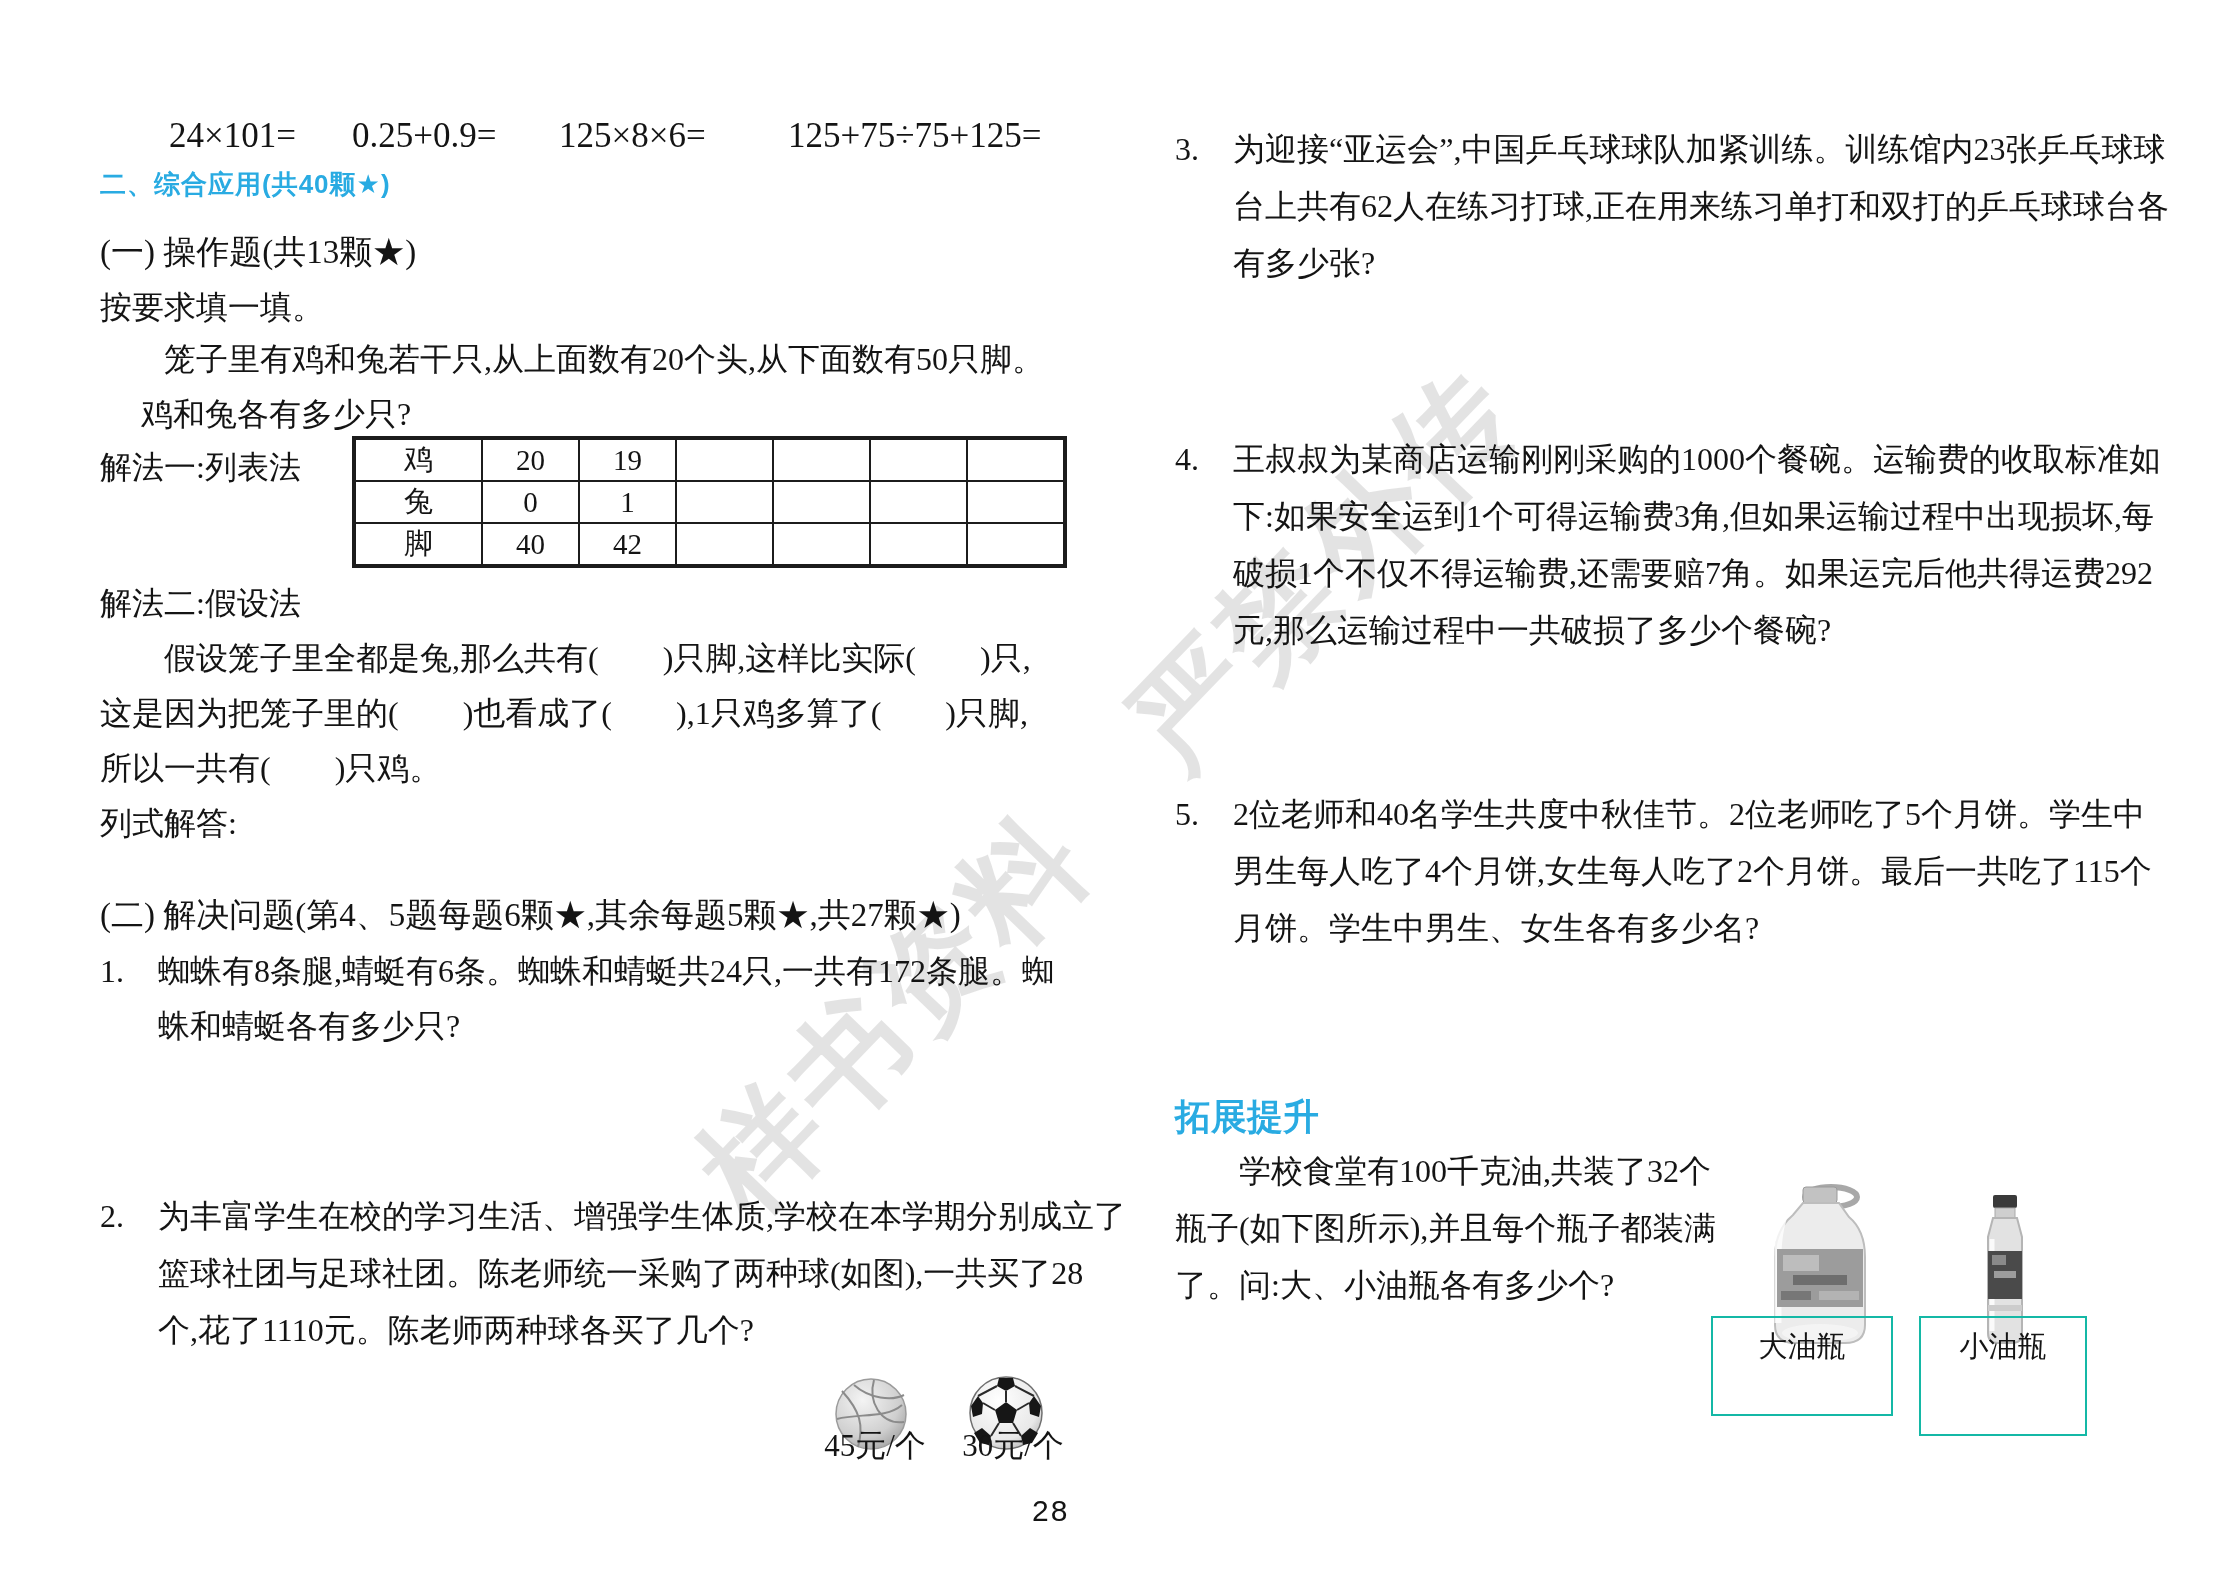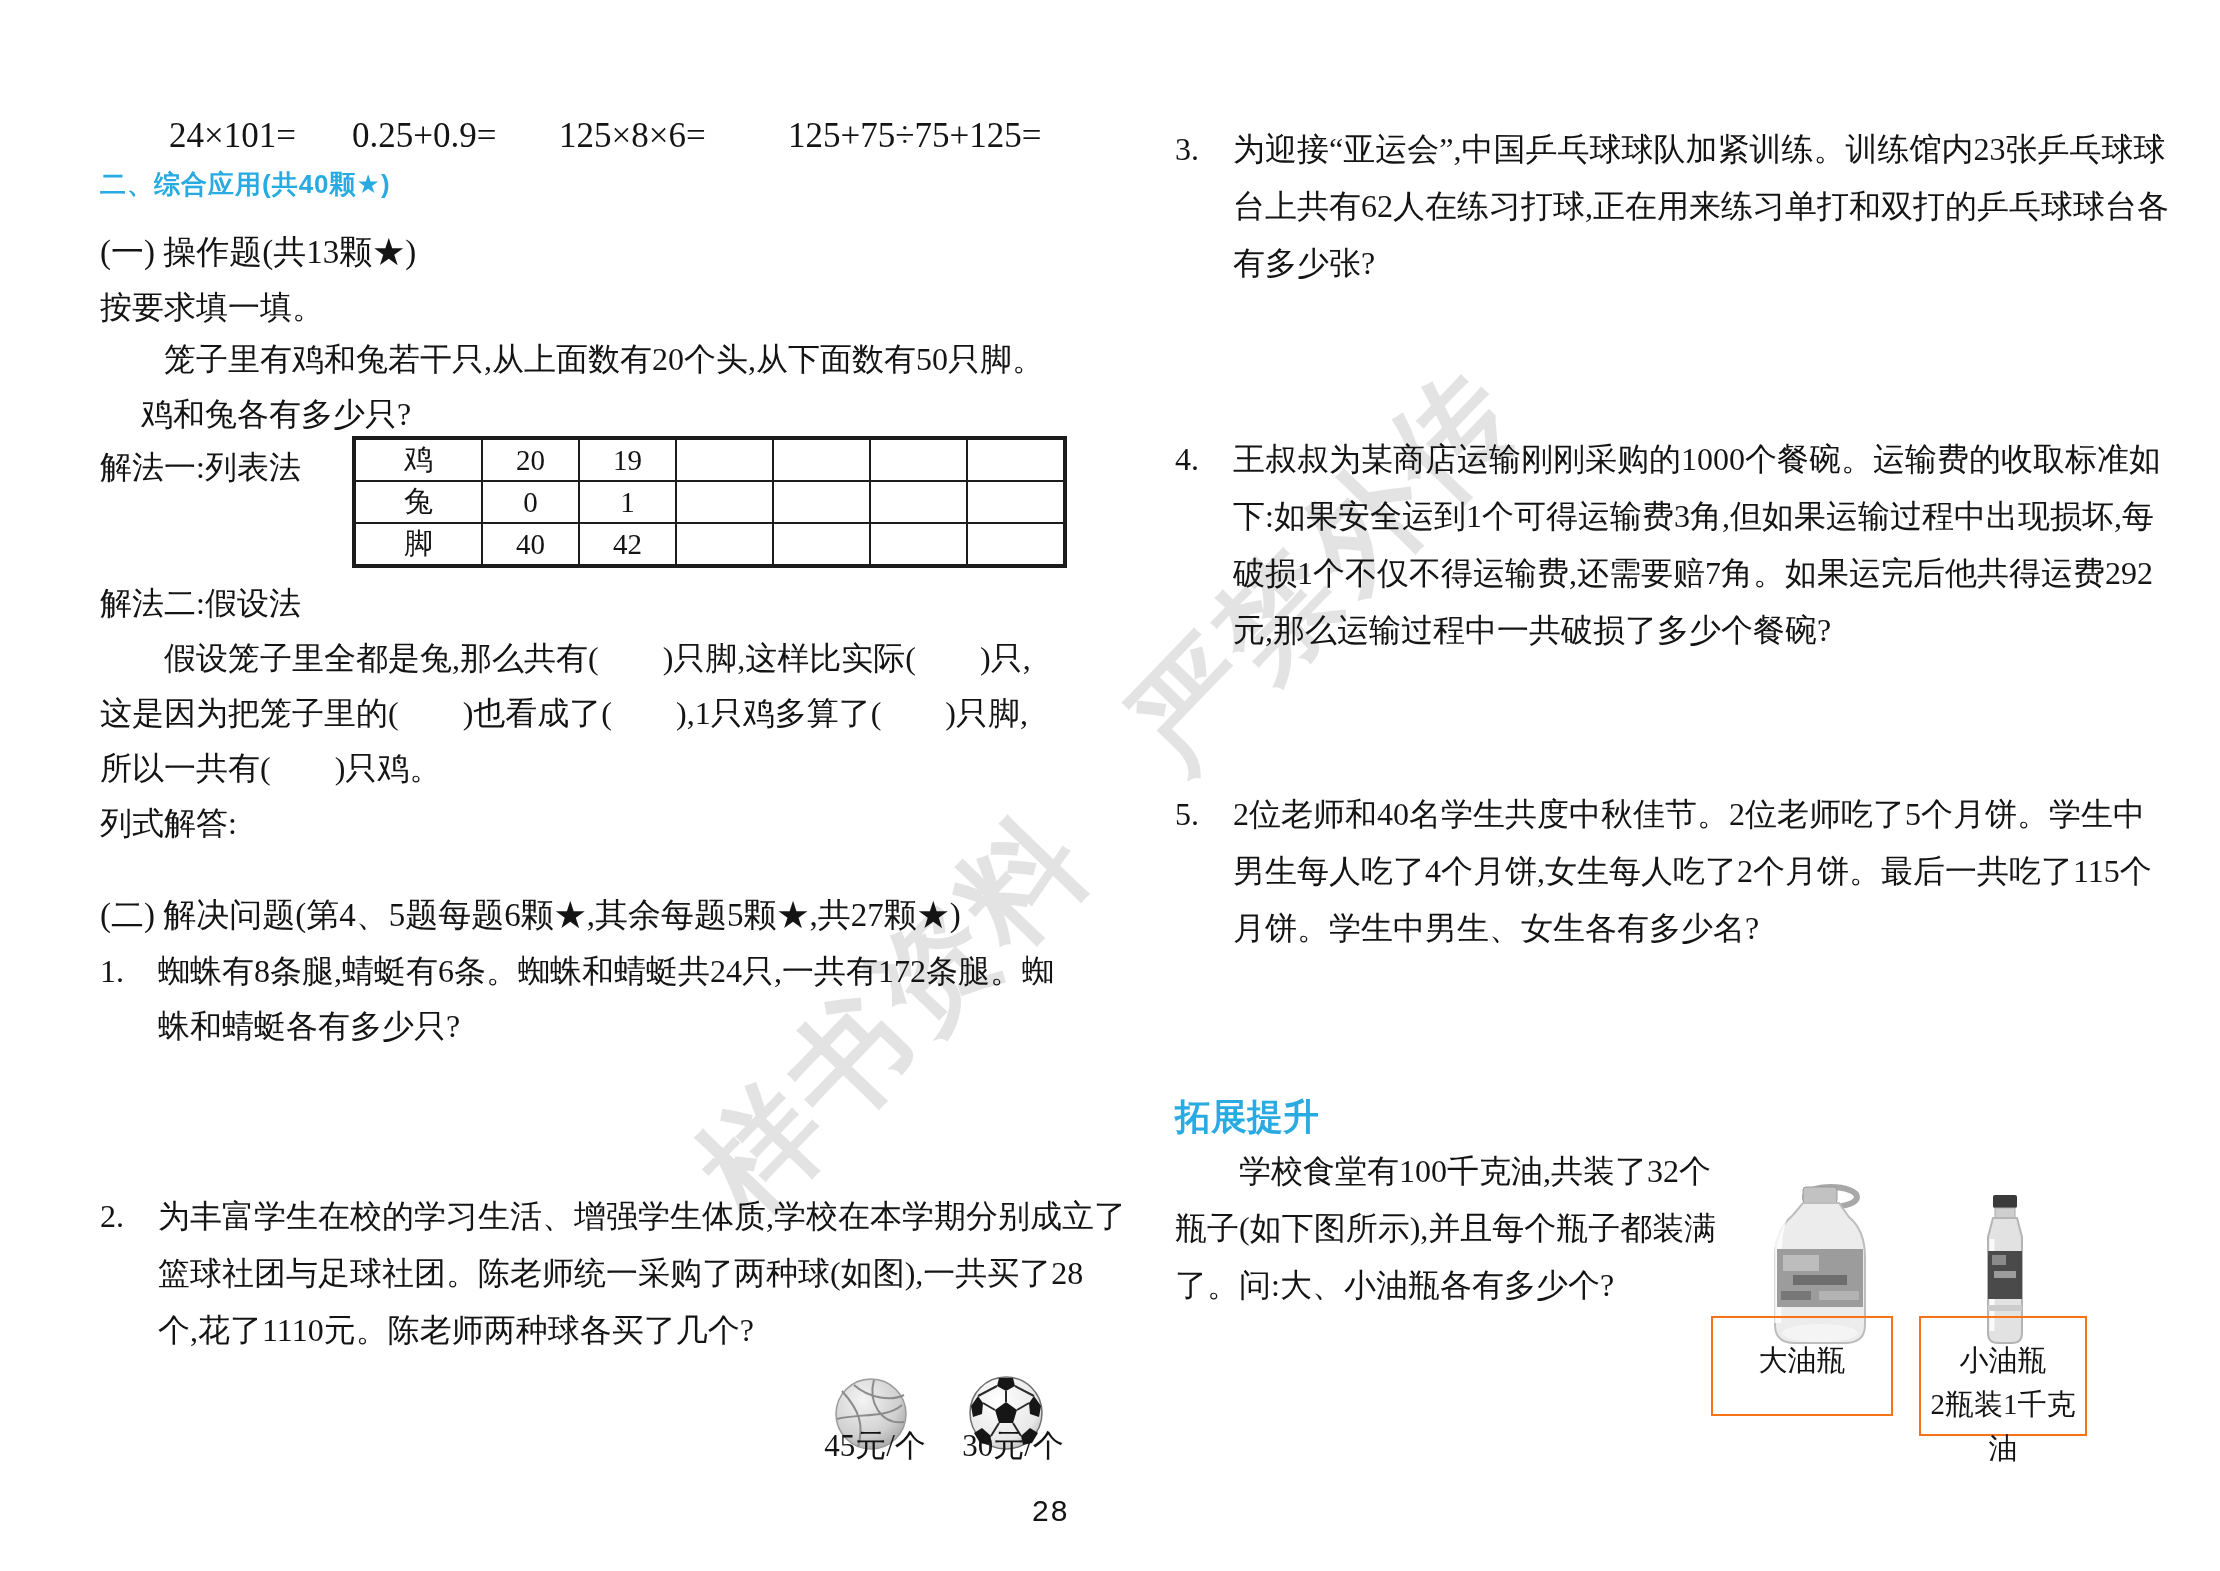--- a/index.html
+++ b/index.html
@@ -22,22 +22,22 @@
   }
   .content{position:relative;z-index:1;}
   table.fill{border-collapse:collapse;position:absolute;left:352px;top:436px;background:transparent;}
   table.fill td{
     border:2px solid #1c1c1c;width:95px;height:39px;text-align:center;vertical-align:middle;
     font-size:29px;padding:0;
   }
   table.fill td.hd{width:125px;}
   table.fill{border:4px solid #1c1c1c;}
   .label-box{
-    position:absolute;border:2px solid #f97316;text-align:center;
-    font-size:29px;line-height:44px;padding-top:20px;box-sizing:border-box;
+    position:absolute;border:2px solid #14b8a6;text-align:center;
+    font-size:29px;line-height:44px;padding-top:6px;box-sizing:border-box;
   }
   .price{font-size:31px;text-align:center;width:110px;}
   .pagenum{font-family:"Liberation Sans","DejaVu Sans",sans-serif;font-size:30px;letter-spacing:2px;}
   svg{display:block;}
 </style>
 </head>
 <body>
 
 <div class="watermark">样书资料　严禁外传</div>
 
@@ -191,18 +191,17 @@
       <rect x="21" y="78" width="22" height="7" fill="#9c9c9c"></rect>
       <rect x="15" y="112" width="34" height="6" fill="#cccccc"></rect>
     </svg>
   </div>
 
   <div class="label-box" style="left:1711px;top:1316px;width:182px;height:100px;">
     <div>大油瓶</div>
   </div>
   <div class="label-box" style="left:1919px;top:1316px;width:168px;height:120px;">
     <div>小油瓶</div>
-    <div>2瓶装1千克油</div>
   </div>
 
   <div class="abs pagenum" style="left:1032px;top:1478px;margin-top:16px;">28</div>
 
 </div>
 
 </body></html>

